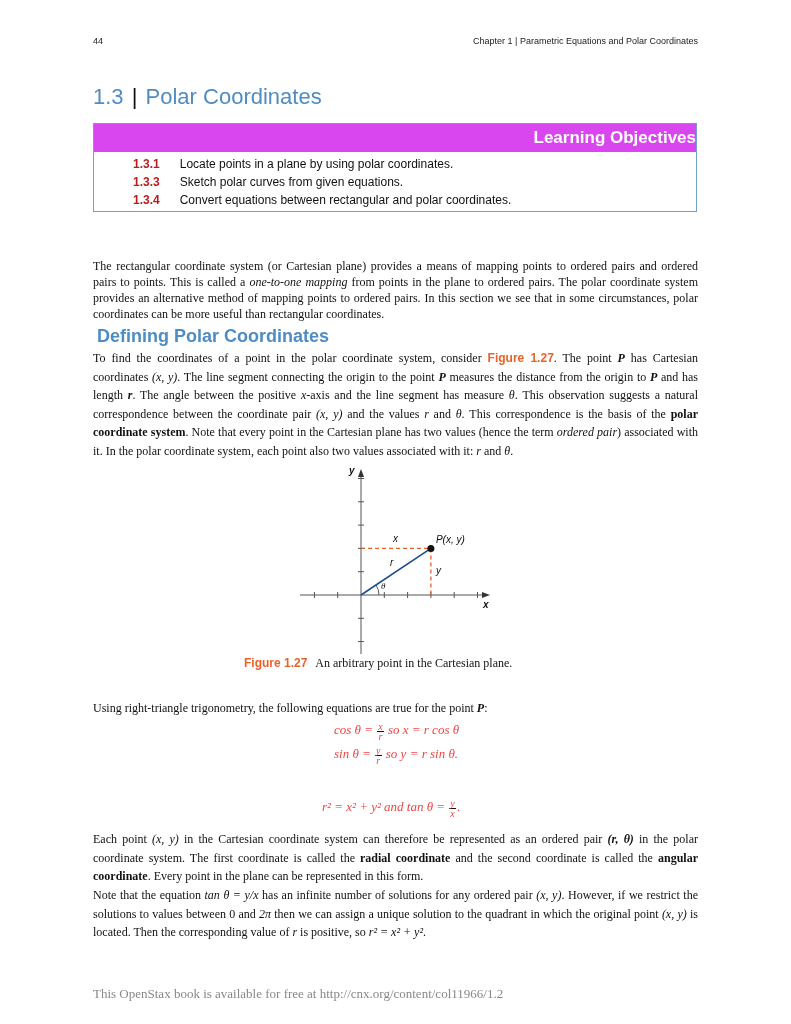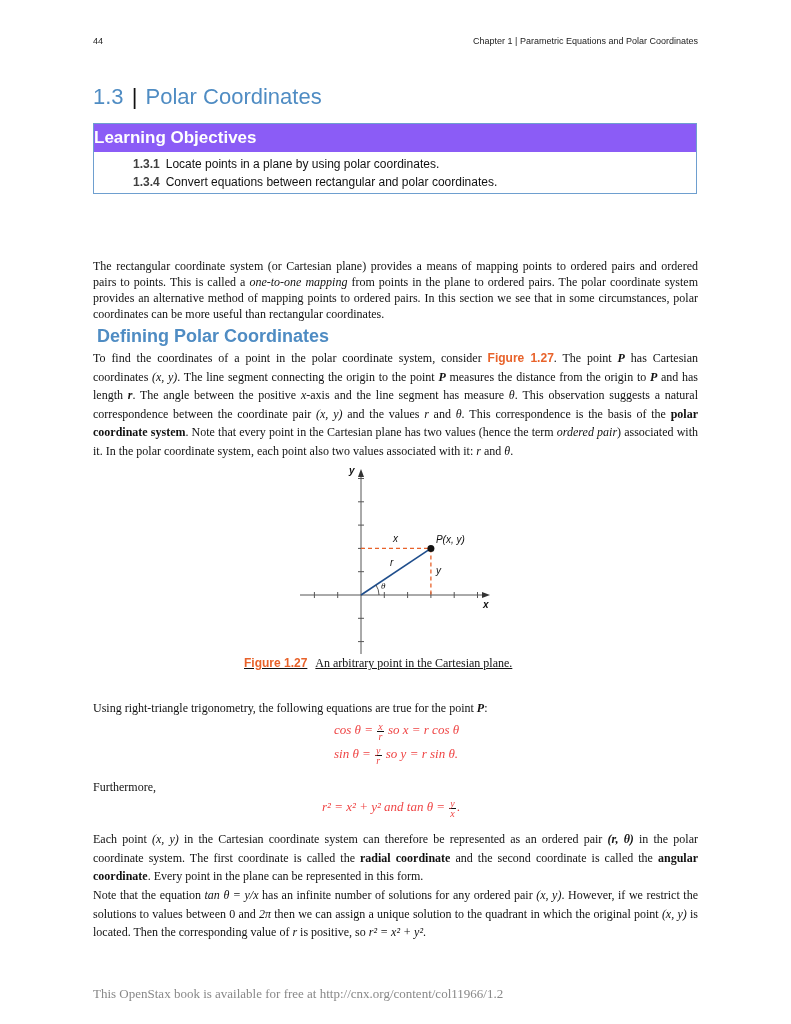--- a/index.html
+++ b/index.html
@@ -9,36 +9,36 @@
     .serif { font-family: "Liberation Serif", serif; }
 
     .running-head { position: absolute; top: 32px; font-size: 9px; color: #222; font-family: "Liberation Sans", sans-serif; }
     .page-num { left: 93px; }
     .chapter-title { right: 93px; }
 
     .section-title { position: absolute; left: 93px; top: 80px; font-family: "Liberation Sans", sans-serif; font-weight: normal; font-size: 22px; color: #4f8cc3; margin: 0; }
     .section-title .bar { color: #111; margin: 0 2px; }
 
     .lo-box { position: absolute; left: 93px; top: 119px; width: 602px; border: 1px solid #6e9fcf; }
-    .lo-header { background: #8b5cf6; color: #fff; font-family: "Liberation Sans", sans-serif; font-weight: bold; font-size: 17px; text-align: left; height: 28px; line-height: 28px; }
+    .lo-header { background: #d946ef; color: #fff; font-family: "Liberation Sans", sans-serif; font-weight: bold; font-size: 17px; text-align: right; height: 28px; line-height: 28px; }
     .lo-list { padding: 3px 0 2px 39px; margin: 0; list-style: none; }
     .lo-item { font-family: "Liberation Sans", sans-serif; font-size: 12px; line-height: 18px; color: #111; }
-    .lo-num { color: #404040; font-weight: bold; margin-right: 6px; }
+    .lo-num { color: #b91c1c; font-weight: bold; margin-right: 20px; }
 
     .para { position: absolute; left: 93px; width: 605px; font-family: "Liberation Serif", serif; font-size: 12px; line-height: 16px; color: #111; text-align: justify; margin: 0; }
     .para.tall { line-height: 18.5px; }
     .para i { font-style: italic; }
     .m { font-style: italic; }
     .mb { font-style: italic; font-weight: bold; }
     .fig-ref { font-family: "Liberation Sans", sans-serif; font-weight: bold; color: #e8622a; }
 
     .subhead { position: absolute; left: 93px; top: 318px; font-family: "Liberation Sans", sans-serif; font-weight: bold; font-size: 18px; color: #4f8cc3; margin: 4px; }
 
     .figure { position: absolute; left: 290px; top: 455px; width: 220px; height: 200px; }
-    .caption { position: absolute; left: 244px; top: 652px; font-family: "Liberation Serif", serif; font-size: 12px; color: #111; text-decoration: underline; }
+    .caption { position: absolute; left: 244px; top: 652px; font-family: "Liberation Serif", serif; font-size: 12px; color: #111; }
     .caption .fig-label { font-family: "Liberation Sans", sans-serif; font-weight: bold; color: #e8622a; margin-right: 8px; }
 
     .eq { position: absolute; font-family: "Liberation Serif", serif; font-size: 13px; color: #ef4444; white-space: nowrap; }
     .frac { display: inline-block; vertical-align: middle; text-align: center; font-size: 10px; line-height: 9px; margin: 0 1px; }
     .frac .num { display: block; border-bottom: 1px solid #111; padding: 0 1px; font-style: italic; }
     .frac .den { display: block; font-style: italic; }
 
     .footer { position: absolute; left: 93px; top: 982px; font-family: Liberation Serif, serif; font-size: 13px; color: #888; }
   </style>
 </head>
@@ -52,20 +52,21 @@
   <h1 class="section-title">
     <span>1.3</span>
     <span class="bar">|</span>
     <span>Polar Coordinates</span>
   </h1>
 
   <div class="lo-box">
     <div class="lo-header">Learning Objectives</div>
     <ul class="lo-list">
       <li class="lo-item"><span class="lo-num">1.3.1</span><span>Locate points in a plane by using polar coordinates.</span></li>
+      <li class="lo-item"><span class="lo-num">1.3.3</span><span>Sketch polar curves from given equations.</span></li>
       <li class="lo-item"><span class="lo-num">1.3.4</span><span>Convert equations between rectangular and polar coordinates.</span></li>
     </ul>
   </div>
 
   <p class="para" style="top:254px;"><span>The rectangular coordinate system (or Cartesian plane) provides a means of mapping points to ordered pairs and ordered pairs to points. This is called a </span><i>one-to-one mapping</i><span> from points in the plane to ordered pairs. The polar coordinate system provides an alternative method of mapping points to ordered pairs. In this section we see that in some circumstances, polar coordinates can be more useful than rectangular coordinates.</span></p>
 
   <h2 class="subhead">Defining Polar Coordinates</h2>
 
   <p class="para tall" style="top:345px;"><span>To find the coordinates of a point in the polar coordinate system, consider </span><span class="fig-ref">Figure 1.27</span><span>. The point </span> <span class="mb">P</span> <span> has Cartesian coordinates </span><span class="m">(x, y)</span><span>. The line segment connecting the origin to the point </span><span class="mb">P</span> <span> measures the distance from the origin to </span><span class="mb">P</span> <span> and has length </span><span class="mb">r</span><span>. The angle between the positive </span><span class="m">x</span><span>-axis and the line segment has measure </span><span class="m">θ</span><span>. This observation suggests a natural correspondence between the coordinate pair </span><span class="m">(x, y)</span><span> and the values </span><span class="m">r</span><span> and </span><span class="m">θ</span><span>. This correspondence is the basis of the </span><b>polar coordinate system</b><span>. Note that every point in the Cartesian plane has two values (hence the term </span><i>ordered pair</i><span>) associated with it. In the polar coordinate system, each point also two values associated with it: </span><span class="m">r</span><span> and </span><span class="m">θ</span><span>.</span></p>
 
@@ -107,21 +108,20 @@
   </div>
 
   <div class="caption"><span class="fig-label">Figure 1.27</span><span>An arbitrary point in the Cartesian plane.</span></div>
 
   <p class="para" style="top:696px;"><span>Using right-triangle trigonometry, the following equations are true for the point </span><span class="mb">P</span><span>:</span></p>
 
   <div class="eq" style="left:334px; top:718px;"><span class="m">cos θ = </span><span class="frac"><span class="num">x</span><span class="den">r</span></span><span class="m"> so x = r cos θ</span></div>
 
   <div class="eq" style="left:334px; top:742px;"><span class="m">sin θ = </span><span class="frac"><span class="num">y</span><span class="den">r</span></span><span class="m"> so y = r sin θ.</span></div>
 
-  <p class="para" style="top:775px;">Furthermore,</p>
 
   <div class="eq" style="left:322px; top:795px;"><span class="m">r² = x² + y² and tan θ = </span><span class="frac"><span class="num">y</span><span class="den">x</span></span><span>.</span></div>
 
   <p class="para tall" style="top:826px;"><span>Each point </span><span class="m">(x, y)</span><span> in the Cartesian coordinate system can therefore be represented as an ordered pair </span><span class="mb">(r, θ)</span><span> in the polar coordinate system. The first coordinate is called the </span><b>radial coordinate</b><span> and the second coordinate is called the </span><b>angular coordinate</b><span>. Every point in the plane can be represented in this form.</span></p>
 
   <p class="para tall" style="top:882px;"><span>Note that the equation </span><span class="m">tan θ = y/x</span><span> has an infinite number of solutions for any ordered pair </span><span class="m">(x, y)</span><span>. However, if we restrict the solutions to values between </span><span>0</span><span> and </span><span class="m">2π</span><span> then we can assign a unique solution to the quadrant in which the original point </span><span class="m">(x, y)</span><span> is located. Then the corresponding value of </span><span class="m">r</span><span> is positive, so </span><span class="m">r² = x² + y²</span><span>.</span></p>
 
   <div class="footer">This OpenStax book is available for free at http://cnx.org/content/col11966/1.2</div>
 </div>
 

